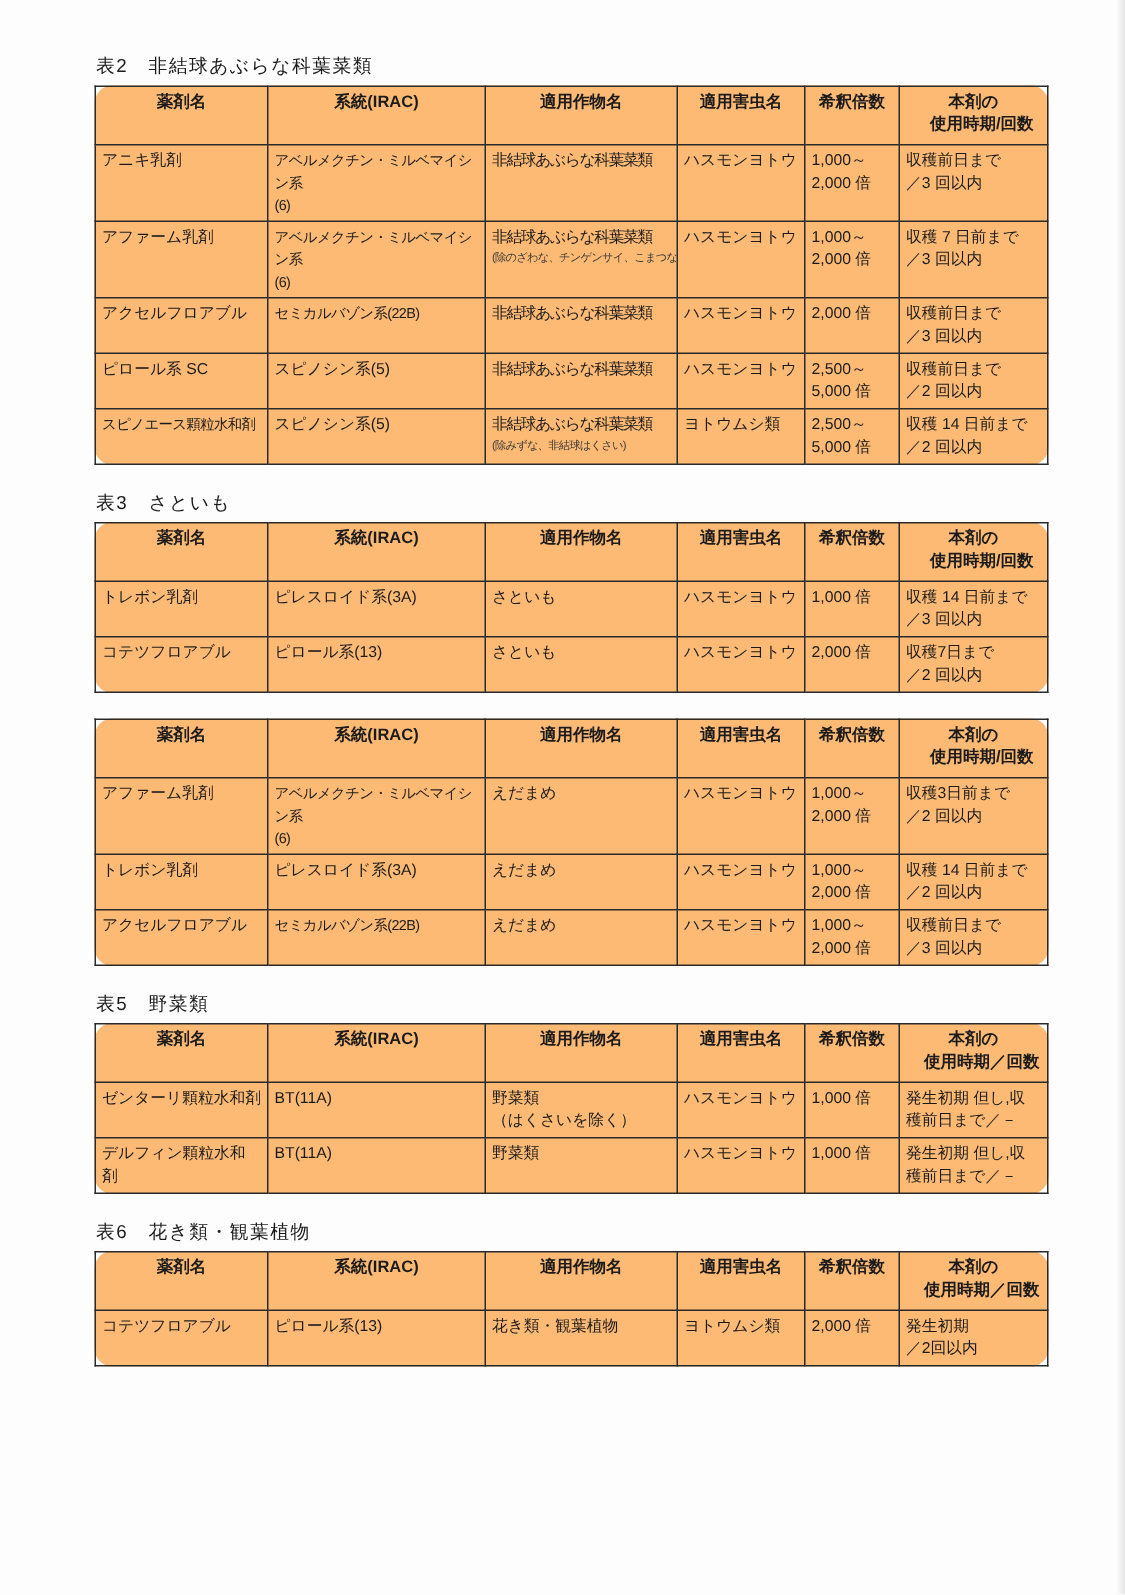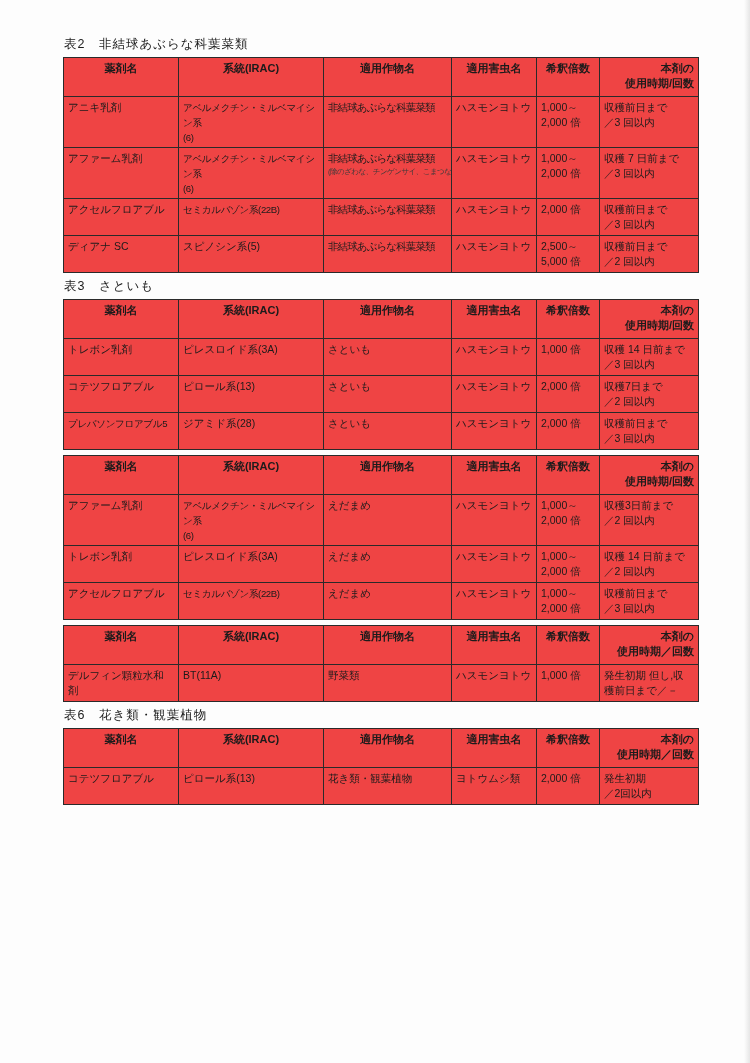--- a/index.html
+++ b/index.html
@@ -12,32 +12,33 @@
     position:relative;
   }
   .page-edge{
     position:absolute;top:0;right:0;width:6px;height:100%;
     background:linear-gradient(to right,#fdfdfd,#e6e6e6);
   }
   #content{
     padding:36px 0 0 63px;
     width:637px;
   }
-  .tbl-block{margin-bottom:5px;}
+  .tbl-block{margin-bottom:17px;}
   .tbl-title{
     font-size:12.5px;
     font-weight:normal;
     margin:0 0 4px 1px;
     letter-spacing:1px;
   }
   table.ptable{
     border-collapse:collapse;
     table-layout:fixed;
     width:635px;
-    background:#ef4444;
+    background:#fdba74;
+    border-radius:12px;
   }
   table.ptable col.c0{width:115px;}
   table.ptable col.c1{width:145px;}
   table.ptable col.c2{width:128px;}
   table.ptable col.c3{width:85px;}
   table.ptable col.c4{width:63px;}
   table.ptable col.c5{width:99px;}
   table.ptable th, table.ptable td{
     border:1px solid #2a2a2a;
     vertical-align:top;
@@ -46,21 +47,21 @@
     line-height:15px;
     white-space:pre-line;
     overflow:hidden;
   }
   table.ptable th{
     height:33px;
     font-weight:bold;
     text-align:center;
     font-size:11px;
   }
-  table.ptable th.c5{text-align:right;}
+  table.ptable th.c5{text-align:center;}
   table.ptable td{height:31px;}
   td.c0, td.c1, td.c3, td.c4, td.c5{text-align:left;}
   td.c2{text-align:left;}
   .condensed{font-size:9.6px !important;letter-spacing:-0.4px;}
   .tight{letter-spacing:-0.9px;}
   .crop-note{
     display:block;
     font-size:7.5px;
     line-height:9px;
     color:#3a3a3a;
@@ -123,29 +124,39 @@
             <tr>
               <td class="c0">アクセルフロアブル</td>
               <td class="c1 condensed">セミカルバゾン系(22B)</td>
               <td class="c2 tight">非結球あぶらな科葉菜類</td>
               <td class="c3">ハスモンヨトウ</td>
               <td class="c4">2,000 倍</td>
               <td class="c5">収穫前日まで
 ／3 回以内</td>
             </tr>
             <tr>
-              <td class="c0">ディアナ SC</td>
+              <td class="c0">ピロール系 SC</td>
               <td class="c1">スピノシン系(5)</td>
               <td class="c2 tight">非結球あぶらな科葉菜類</td>
               <td class="c3">ハスモンヨトウ</td>
               <td class="c4">2,500～
 5,000 倍</td>
               <td class="c5">収穫前日まで
 ／2 回以内</td>
             </tr>
+            <tr>
+              <td class="c0 condensed">スピノエース顆粒水和剤</td>
+              <td class="c1">スピノシン系(5)</td>
+              <td class="c2 tight">非結球あぶらな科葉菜類<span class="crop-note">(除みずな、非結球はくさい)</span></td>
+              <td class="c3">ヨトウムシ類</td>
+              <td class="c4">2,500～
+5,000 倍</td>
+              <td class="c5">収穫 14 日前まで
+／2 回以内</td>
+            </tr>
           </tbody>
       </table>
     </div>
 
     <div class="tbl-block">
       <h2 class="tbl-title">表3　さといも</h2>
       <table class="ptable">
         <colgroup>
           <col class="c0">
             <col class="c1">
@@ -176,29 +187,20 @@
 ／3 回以内</td>
             </tr>
             <tr>
               <td class="c0">コテツフロアブル</td>
               <td class="c1">ピロール系(13)</td>
               <td class="c2">さといも</td>
               <td class="c3">ハスモンヨトウ</td>
               <td class="c4">2,000 倍</td>
               <td class="c5">収穫7日まで
 ／2 回以内</td>
-            </tr>
-            <tr>
-              <td class="c0 condensed">プレバソンフロアブル5</td>
-              <td class="c1">ジアミド系(28)</td>
-              <td class="c2">さといも</td>
-              <td class="c3">ハスモンヨトウ</td>
-              <td class="c4">2,000 倍</td>
-              <td class="c5">収穫前日まで
-／3 回以内</td>
             </tr>
           </tbody>
       </table>
     </div>
 
     <div class="tbl-block">
       <table class="ptable">
         <colgroup>
           <col class="c0">
             <col class="c1">
@@ -248,20 +250,21 @@
               <td class="c4">1,000～
 2,000 倍</td>
               <td class="c5">収穫前日まで
 ／3 回以内</td>
             </tr>
           </tbody>
       </table>
     </div>
 
     <div class="tbl-block">
+      <h2 class="tbl-title">表5　野菜類</h2>
       <table class="ptable">
         <colgroup>
           <col class="c0">
             <col class="c1">
             <col class="c2">
           <col class="c3">
             <col class="c4">
             <col class="c5">
         </colgroup>
         <thead>
@@ -269,20 +272,29 @@
               <th class="c0">薬剤名</th>
               <th class="c1">系統(IRAC)</th>
               <th class="c2">適用作物名</th>
               <th class="c3">適用害虫名</th>
               <th class="c4">希釈倍数</th>
               <th class="c5">本剤の
 　使用時期／回数</th>
             </tr>
           </thead>
         <tbody>
+            <tr>
+              <td class="c0">ゼンターリ顆粒水和剤</td>
+              <td class="c1">BT(11A)</td>
+              <td class="c2">野菜類
+（はくさいを除く）</td>
+              <td class="c3">ハスモンヨトウ</td>
+              <td class="c4">1,000 倍</td>
+              <td class="c5">発生初期 但し,収穫前日まで／－</td>
+            </tr>
             <tr>
               <td class="c0">デルフィン顆粒水和剤</td>
               <td class="c1">BT(11A)</td>
               <td class="c2">野菜類</td>
               <td class="c3">ハスモンヨトウ</td>
               <td class="c4">1,000 倍</td>
               <td class="c5">発生初期 但し,収穫前日まで／－</td>
             </tr>
           </tbody>
       </table>

